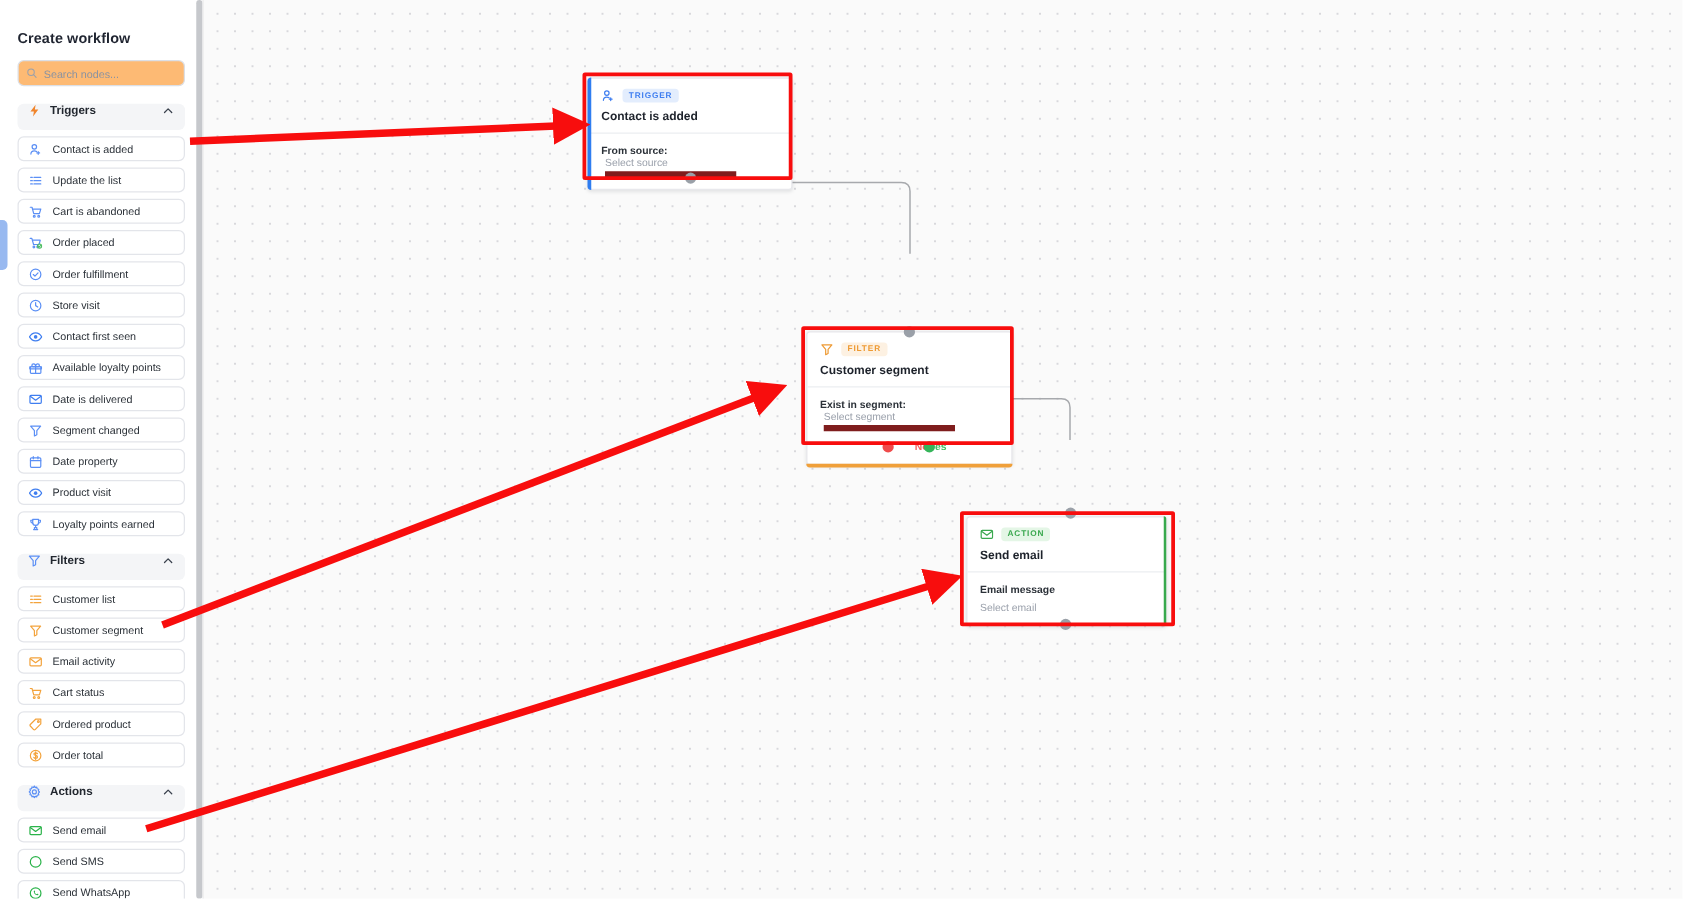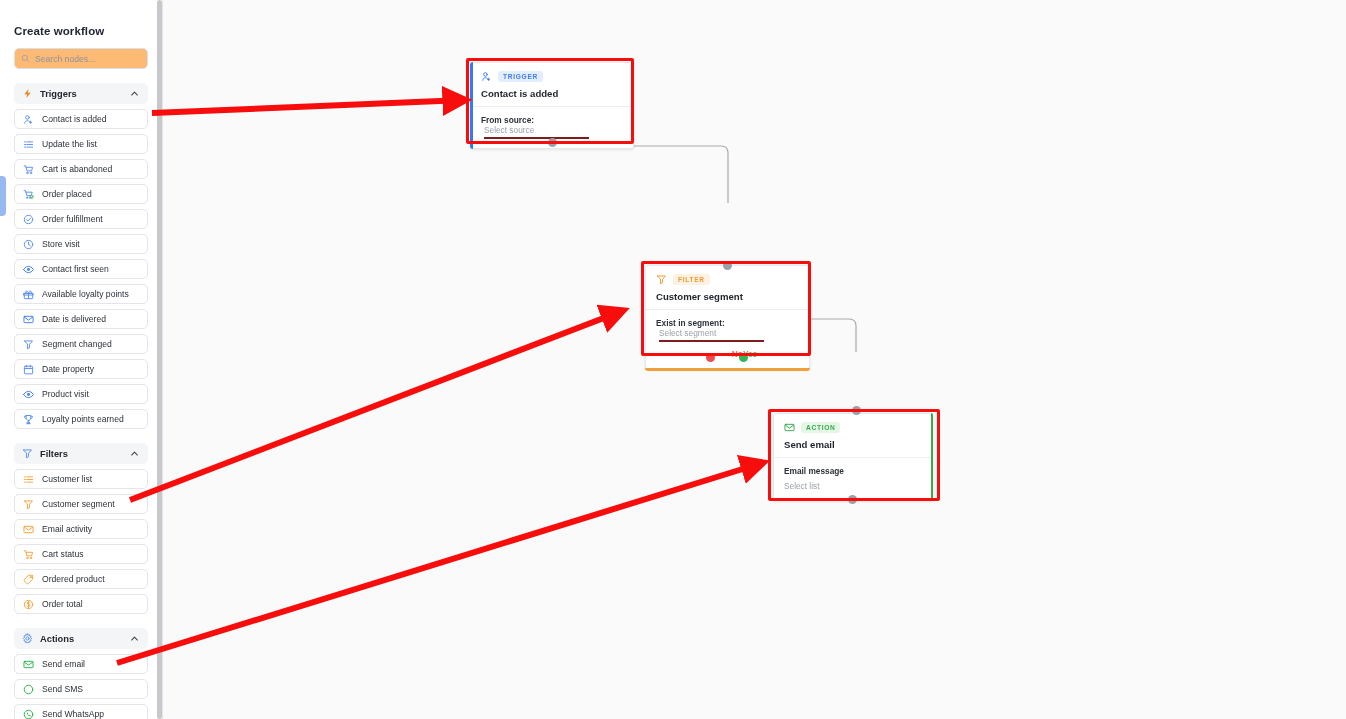--- a/index.html
+++ b/index.html
@@ -43,21 +43,21 @@
   .search-input {
     border: none; outline: none; background: transparent;
     font-family: "Liberation Sans", sans-serif;
     font-size: 8.6px; color: #5b6270; width: 100%;
   }
   .search-input::placeholder { color: #8b93a1; }
 
   .sec-head {
     margin-top: 14px; height: 21px;
     background: #f4f5f7; border-radius: 5px;
-    display: flex; align-items: center; gap: 7px; padding: 0 8px;
+    display: flex; align-items: flex-start; gap: 7px; padding: 0 8px;
     cursor: pointer;
   }
   .sec-head .lbl { font-size: 9.3px; font-weight: bold; color: #22272f; flex: 1; }
 
   .node-item {
     margin-top: 5px; height: 20px;
     border: 1px solid #e3e5ea; border-radius: 5px;
     display: flex; align-items: center; gap: 8px; padding: 0 8px;
     background: #fff; cursor: pointer;
   }
@@ -91,21 +91,21 @@
   .badge {
     font-size: 6.6px; font-weight: bold; letter-spacing: .7px;
     padding: 2px 5px; border-radius: 3px;
   }
   .nd-title { margin-top: 6px; font-size: 9.6px; font-weight: bold; color: #1d222b; }
   .fnode .body { padding: 8px 10px 9px 10px; }
   .kv { font-size: 8.3px; color: #2b3138; }
   .kv b { font-weight: bold; }
   .kv .ph { color: #9aa0ab; }
   .field-ul {
-    display: inline-block; border-bottom: 2px solid #7f1d1d;
+    display: inline-block; border-bottom: 5px solid #7f1d1d;
     padding: 0 0 2px 0; min-width: 105px; margin-left: 3px;
   }
   .yn-row { display: flex; justify-content: center; margin-top: 7px; padding-left: 34px; }
   .yn { font-size: 8.3px; font-weight: bold; }
   .yn.no { color: #f4615f; }
   .yn.yes { color: #3fbf5f; }
 
   .left-accent { position: absolute; left: -1px; top: -1px; bottom: -1px; width: 2.5px; border-radius: 3px 0 0 3px; }
   .bottom-accent { position: absolute; left: -1px; right: -1px; bottom: -2.5px; height: 2.5px; border-radius: 0 0 3px 3px; }
   .right-accent { position: absolute; right: -1px; top: -1px; bottom: -1px; width: 2px; border-radius: 0 3px 3px 0; }
@@ -386,21 +386,21 @@
             <div class="badge-row">
               <svg xmlns="http://www.w3.org/2000/svg" viewBox="0 0 16 16" width="11" height="11" class="ic">
                 <rect x="1.4" y="3.4" width="13.2" height="9.2" rx="1.2" fill="none" stroke="#3aa84f" stroke-width="1.4" stroke-linecap="round" stroke-linejoin="round"></rect>
                 <path d="M1.8 4.4L8 8.9l6.2-4.5" fill="none" stroke="#3aa84f" stroke-width="1.4" stroke-linecap="round" stroke-linejoin="round"></path>
               </svg>
               <span class="badge" style="background:#e4f6e6;color:#3aa84f">ACTION</span>
             </div>
             <div class="nd-title">Send email</div>
           </div>
           <div class="body">
-            <div class="kv"><b>Email message</b><div class="ph" style="margin-top:5px">Select list</div></div>
+            <div class="kv"><b>Email message</b><div class="ph" style="margin-top:5px">Select email</div></div>
           </div>
         </div>
         <div class="port " style="left: 384.5px; top: 137.5px;"></div>
         <div class="port " style="left: 559.5px; top: 260.5px;"></div>
         <div class="port red" style="left: 542.5px; top: 352.5px;"></div>
         <div class="port green" style="left: 575.5px; top: 352.5px;"></div>
         <div class="port " style="left: 688.5px; top: 405.5px;"></div>
         <div class="port " style="left: 684.5px; top: 494.5px;"></div>
       </div>
   </main>

